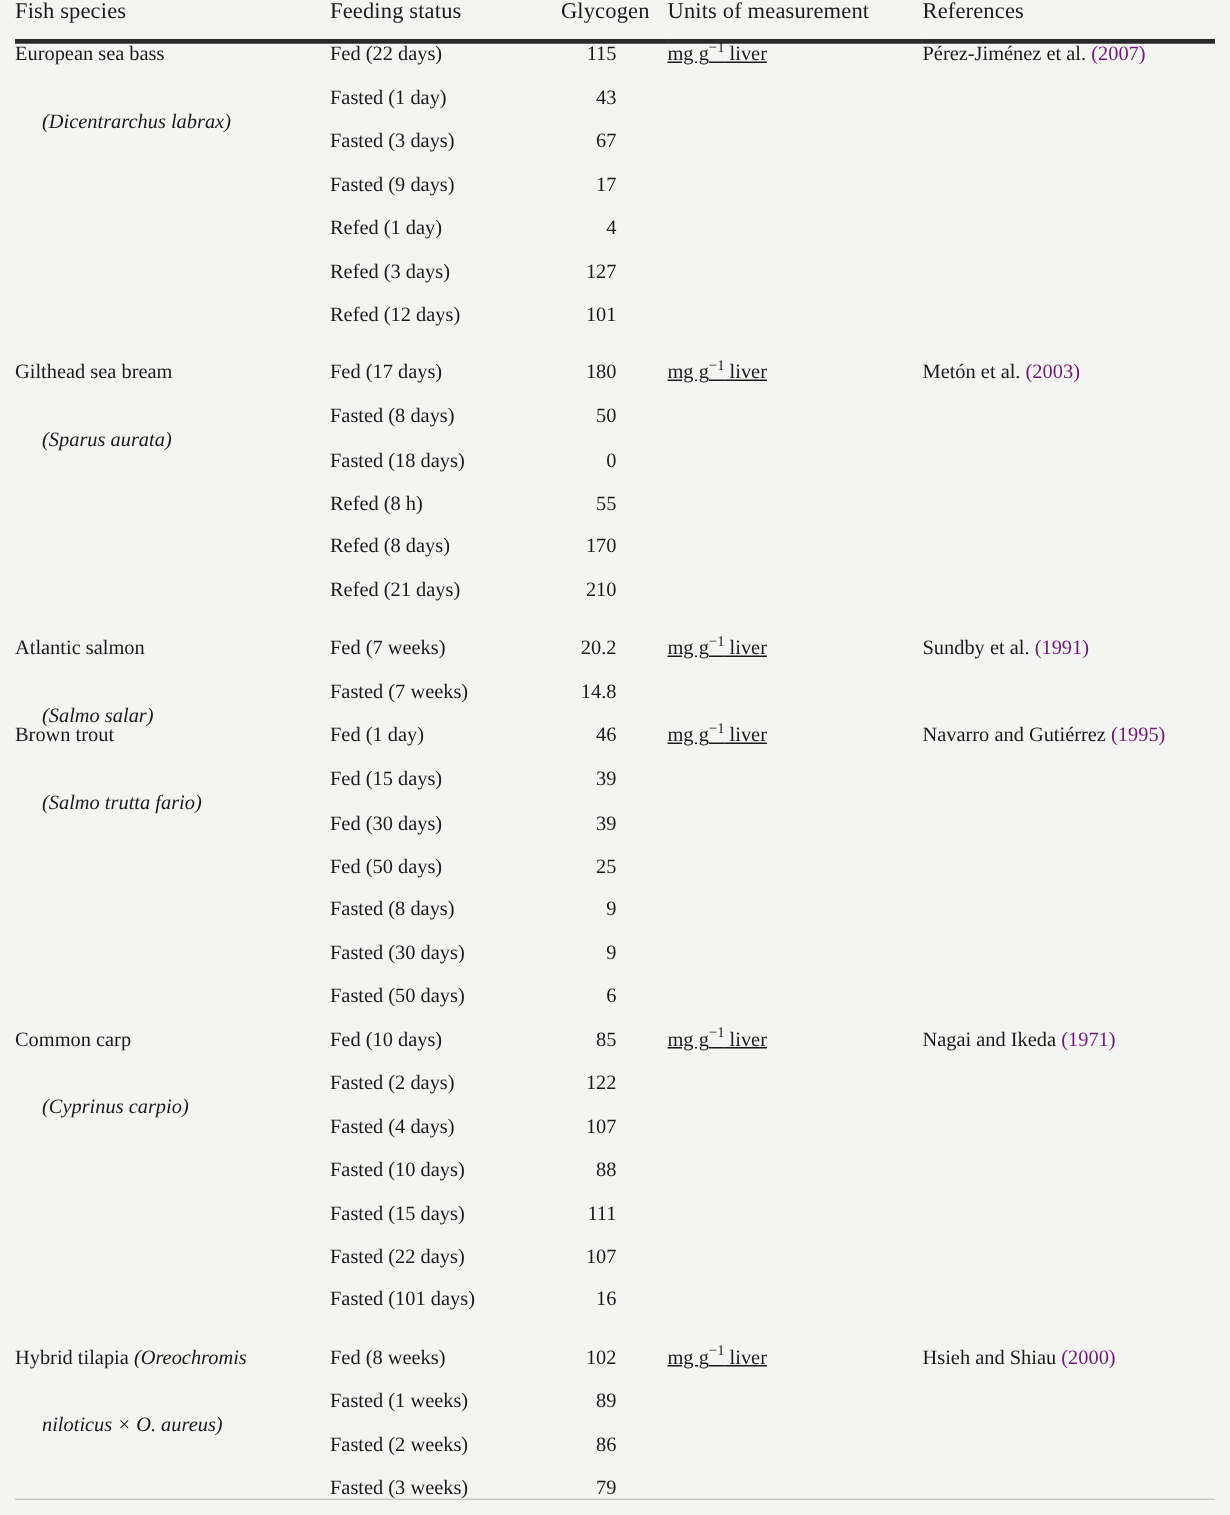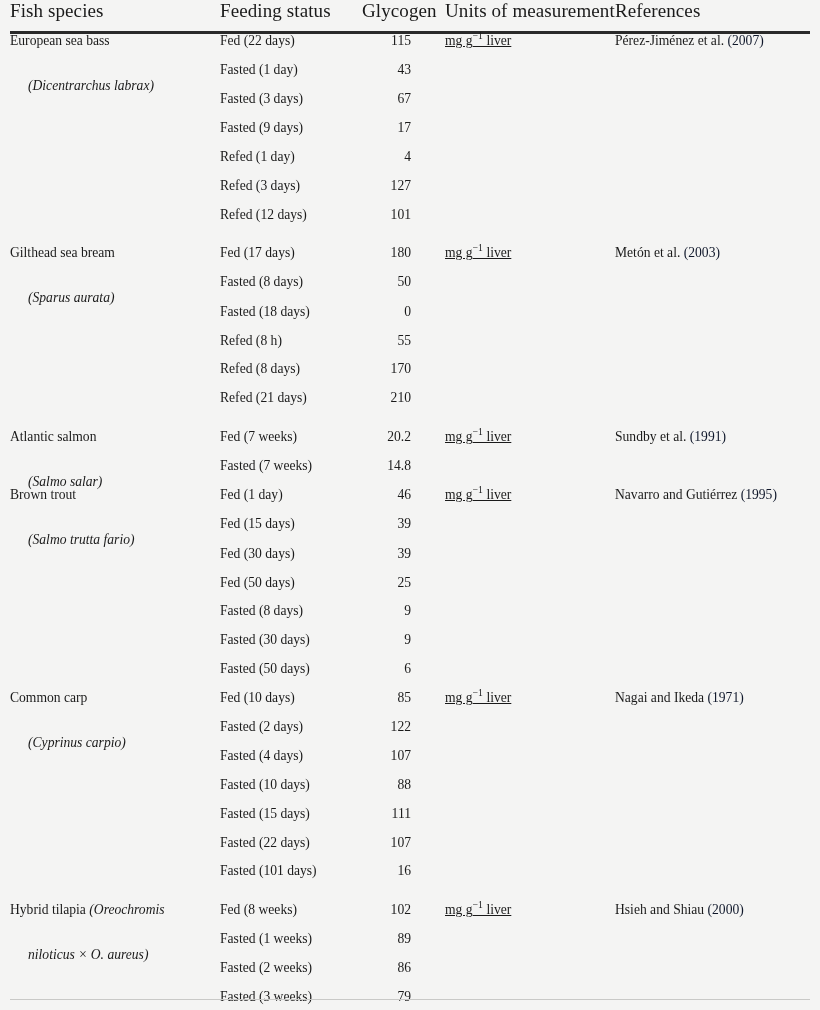--- a/index.html
+++ b/index.html
@@ -33,30 +33,30 @@
   col.c-species { width: 210px; }
   col.c-status  { width: 140px; }
   col.c-glyc    { width: 85px;  }
   col.c-units   { width: 170px; }
   col.c-refs    { width: 195px; }
 
   
   thead th {
     text-align: left;
     font-weight: normal;
-    font-size: 19px;
+    font-size: 15px;
     padding: 0 0 9px 0;
     vertical-align: bottom;
     letter-spacing: 0.1px;
     white-space: nowrap;
   }
   thead tr {
     border-bottom: 3px solid #2a2a2a;
   }
-  th.th-glyc { padding-left: 2px; }
+  th.th-glyc { padding-left: 2px; text-align: center; }
 
   
   tbody td {
     vertical-align: top;
     padding: 0;
     line-height: 1.0;
   }
   tbody tr.row td {
     height: 28.8px;
     padding-top: 0;
@@ -89,21 +89,21 @@
 
   
   sup.sup {
     font-size: 0.72em;
     vertical-align: super;
     line-height: 0;
   }
   .unit-line { display: block; white-space: nowrap; text-decoration: underline; }
 
   
-  .ref-year { color: #0f172a; }
+  .ref-year { color: #701a75; }
   td.ref-cell { white-space: nowrap; }
 
   
   tr.grp-gap td { height: 10px; line-height: 10px; font-size: 0; }
 
   
   .bottom-rule {
     position: absolute;
     left: 10px;
     top: 999px;

